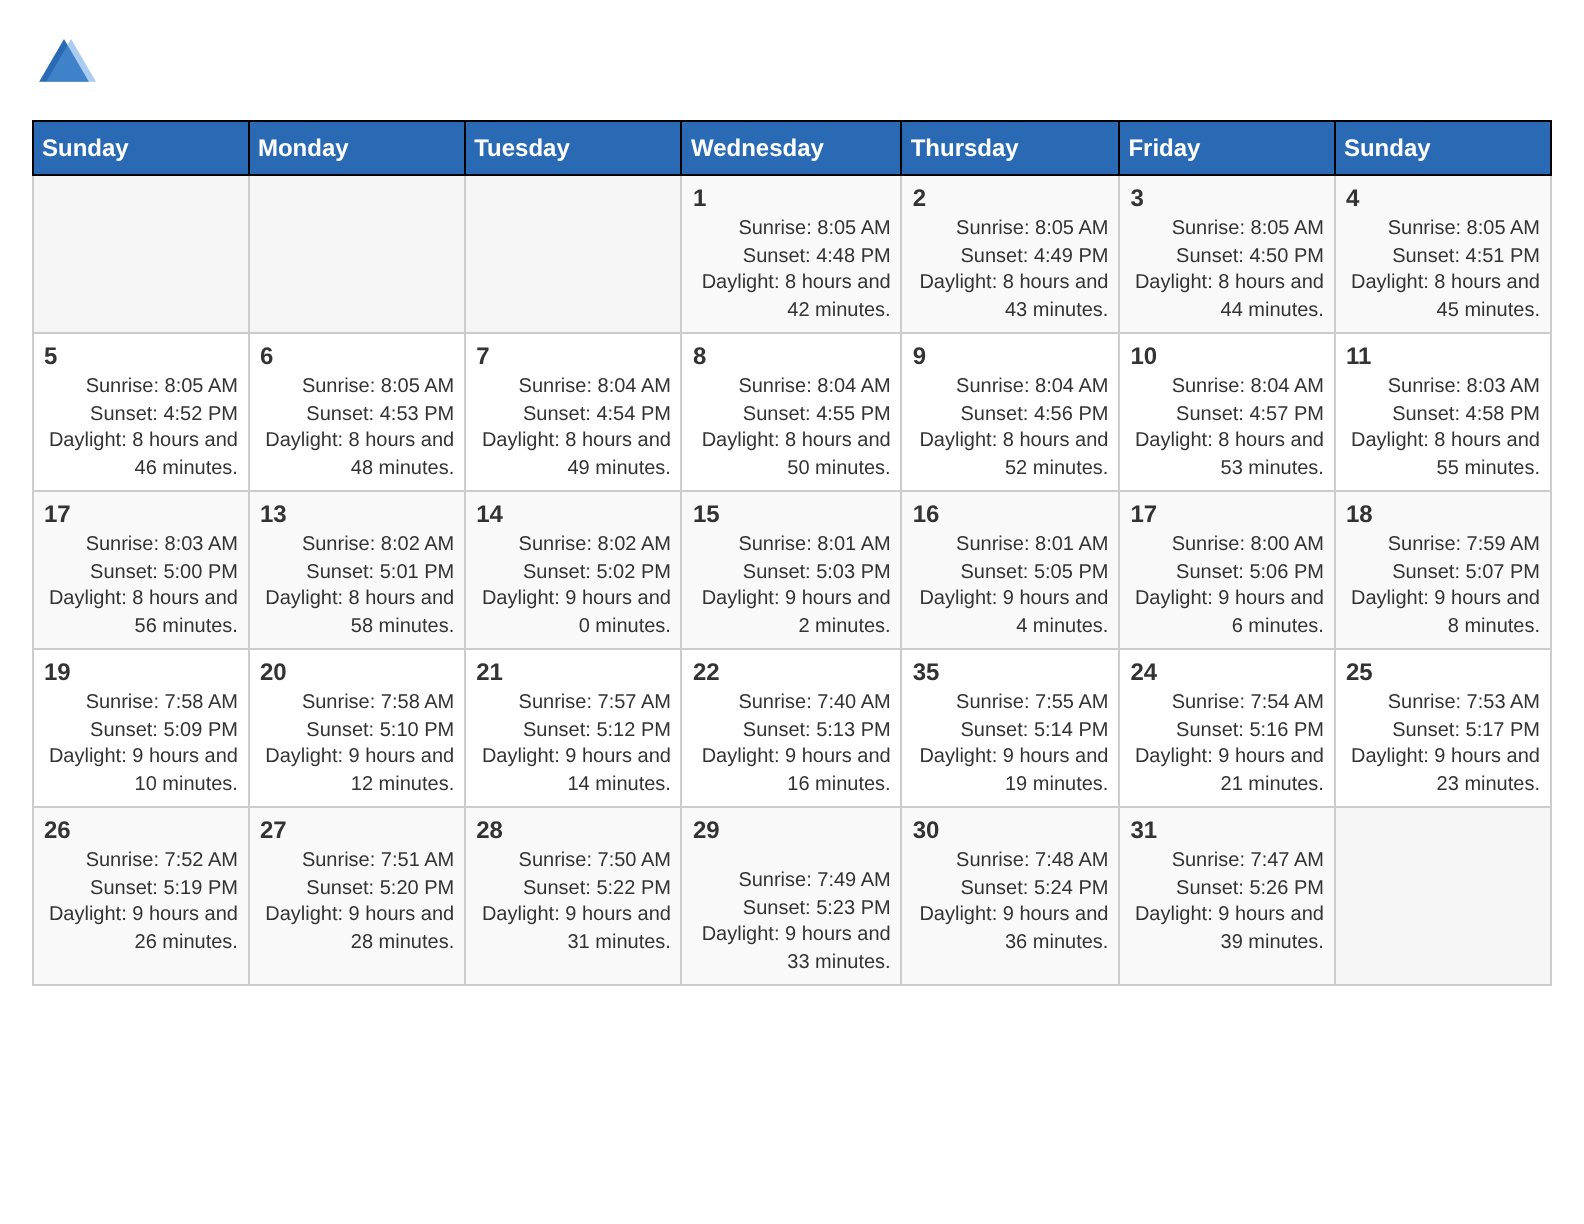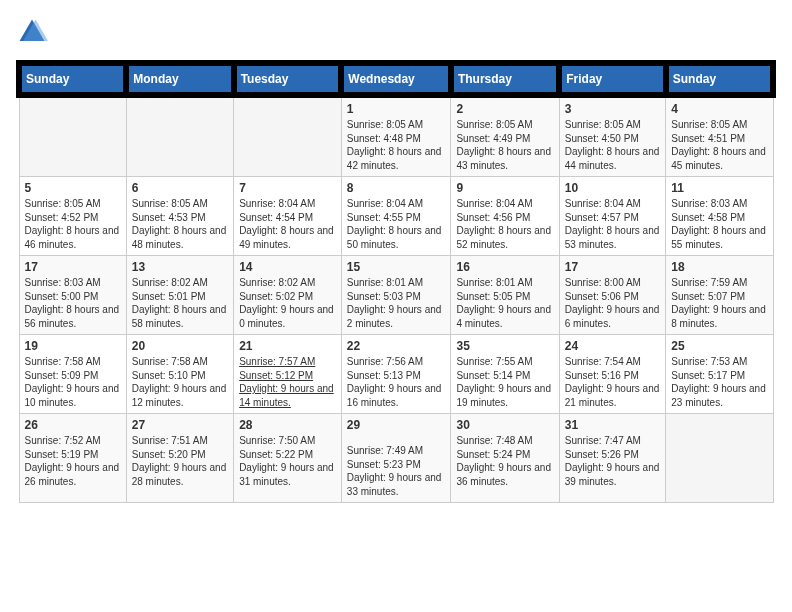--- a/index.html
+++ b/index.html
@@ -58,21 +58,21 @@
       border-collapse: collapse;
       border: 1px solid #ccc;
     }
     .calendar th {
       background: #2a6ab5;
       color: #fff;
       font-size: 12px;
       font-weight: bold;
       padding: 6px 4px;
       text-align: left;
-      border: 6px solid #000000;
+      border: 1px solid #000000;
     }
     .calendar td {
       border: 1px solid #ccc;
       vertical-align: top;
       padding: 4px 5px;
       width: 113px;
       min-height: 80px;
       font-size: 10.5px;
       color: #333;
       background: #fff;
@@ -86,20 +86,21 @@
     .day-number {
       font-weight: bold;
       font-size: 12px;
       display: block;
       margin-bottom: 2px;
     }
     .day-info {
       font-size: 10px;
       color: #333;
       line-height: 1.35;
+      text-align: right;
     }
     .empty-cell {
       background: #f5f5f5 !important;
     }
   </style>
 </head>
 <body>
 
 <div class="header">
   <div class="logo">
@@ -256,27 +257,27 @@
 Daylight: 9 hours and 10 minutes.</div>
         </td>
         <td>
           <span class="day-number">20</span>
           <div class="day-info" style="white-space: pre-line;">Sunrise: 7:58 AM
 Sunset: 5:10 PM
 Daylight: 9 hours and 12 minutes.</div>
         </td>
         <td>
           <span class="day-number">21</span>
-          <div class="day-info" style="white-space: pre-line; text-decoration: underline;">Sunrise: 7:57 AM
+          <div class="day-info" style="white-space: pre-line;">Sunrise: 7:57 AM
 Sunset: 5:12 PM
 Daylight: 9 hours and 14 minutes.</div>
         </td>
         <td>
           <span class="day-number">22</span>
-          <div class="day-info" style="white-space: pre-line;">Sunrise: 7:56 AM
+          <div class="day-info" style="white-space: pre-line;">Sunrise: 7:40 AM
 Sunset: 5:13 PM
 Daylight: 9 hours and 16 minutes.</div>
         </td>
         <td>
           <span class="day-number">35</span>
           <div class="day-info" style="white-space: pre-line;">Sunrise: 7:55 AM
 Sunset: 5:14 PM
 Daylight: 9 hours and 19 minutes.</div>
         </td>
         <td>

